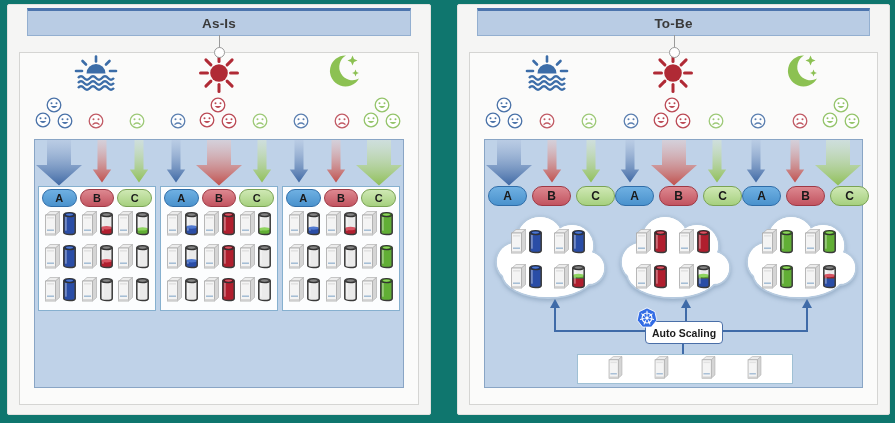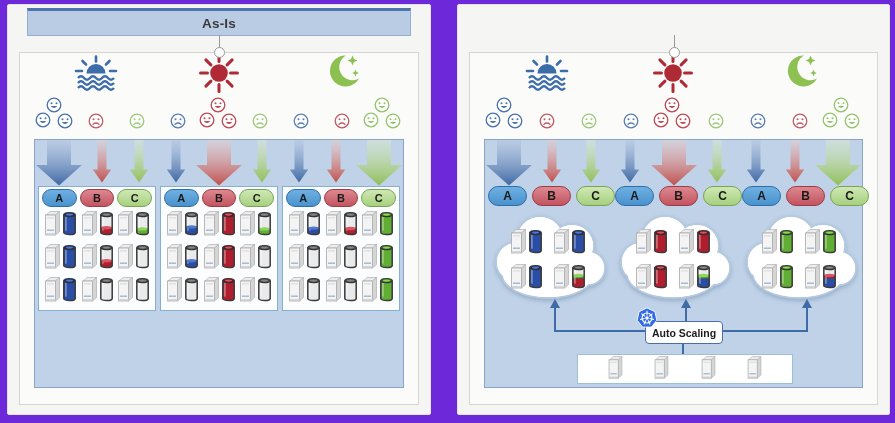--- a/index.html
+++ b/index.html
@@ -1,16 +1,16 @@
 <!DOCTYPE html>
 <html><head>
 <meta charset="utf-8">
 <style>
   html,body{margin:0;padding:0;background:#fdfdfd;font-family:"Liberation Sans",sans-serif;}
-  .canvas{position:relative;width:895px;height:423px;background:#6d28d9;overflow:hidden;}
+  .canvas{position:relative;width:895px;height:423px;background:#0f766e;overflow:hidden;}
   .panel{position:absolute;top:4px;height:409px;background:#f5f5f4;border:1px solid #e2e2e0;border-radius:2px;}
   .panel-left{left:7px;width:422px;}
   .panel-right{left:457px;width:431px;}
   .header{position:absolute;top:3px;left:19px;right:19px;height:24px;background:#b9cce4;border:1px solid #93afd0;border-top:3px solid #4c74ad;display:flex;align-items:center;justify-content:center;}
   .header-title{font-size:13.5px;font-weight:bold;color:#3a3a3a;letter-spacing:.2px;}
   .conn-line{position:absolute;top:30px;left:50%;width:1px;height:14px;background:#9a9a9a;}
   .conn-dot{position:absolute;top:42px;left:calc(50% - 5px);width:9px;height:9px;border-radius:50%;background:#fff;border:1.5px solid #9a9a9a;z-index:3;}
   .content{position:absolute;top:47px;left:11px;right:11px;bottom:9px;background:#fbfbfa;border:1px solid #d5d5d3;}
   .sky{position:absolute;top:0;left:14px;right:14px;height:86px;display:flex;}
   .sky-group{flex:1;display:flex;flex-direction:column;}
@@ -814,20 +814,23 @@
                     </svg></div>
                 </div>
               </div>
             </div>
           </div>
       </div>
     </div>
   </section>
 
   <section class="panel panel-right">
+    <div class="header">
+      <span class="header-title">To-Be</span>
+    </div>
     <div class="conn-line"></div>
     <div class="conn-dot"></div>
     <div class="content">
       <div class="sky">
           <div class="sky-group">
             <div class="time-slot">
               <div><svg width="46" height="36" viewBox="0 0 46 36">
 <g stroke="#3c6da8" stroke-width="2.6" stroke-linecap="round">
 <line x1="23" y1="1.5" x2="23" y2="6.5"></line>
                     <line x1="9.5" y1="6" x2="13" y2="9.5"></line>

